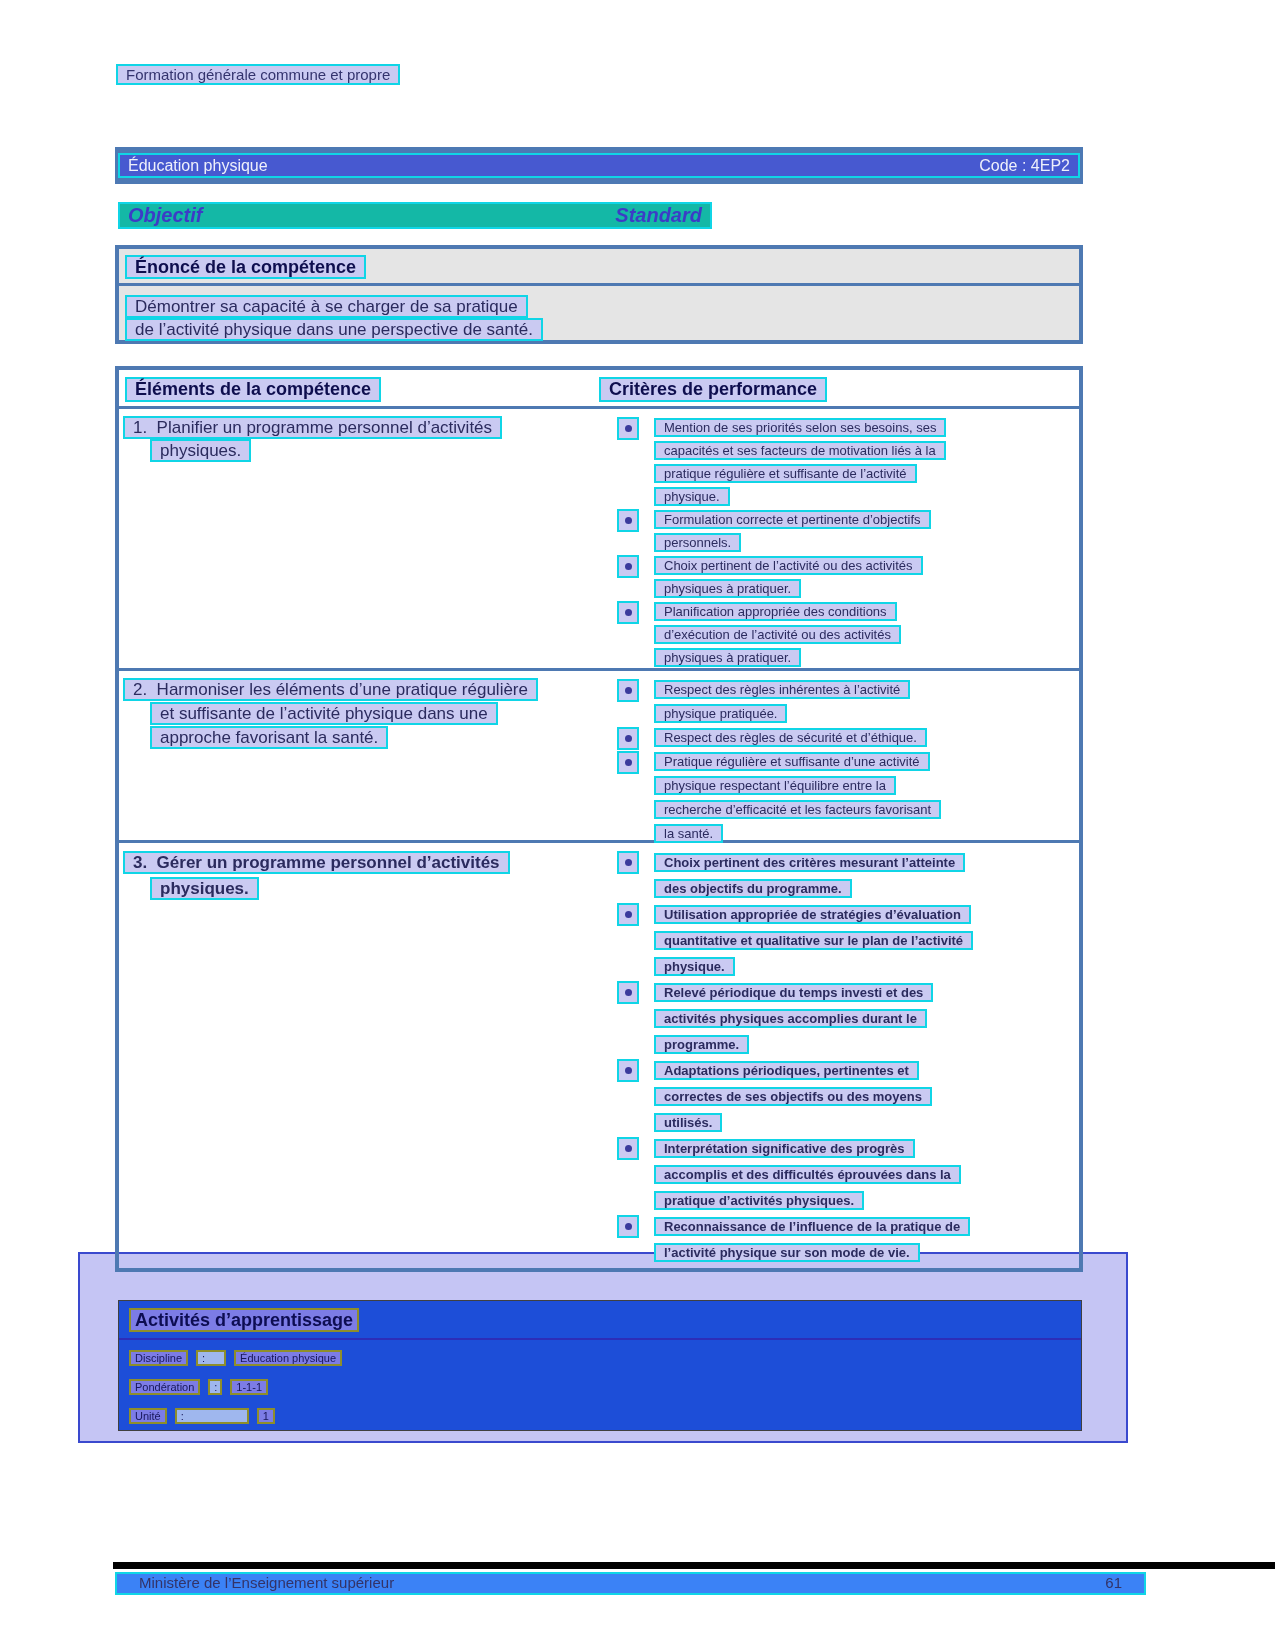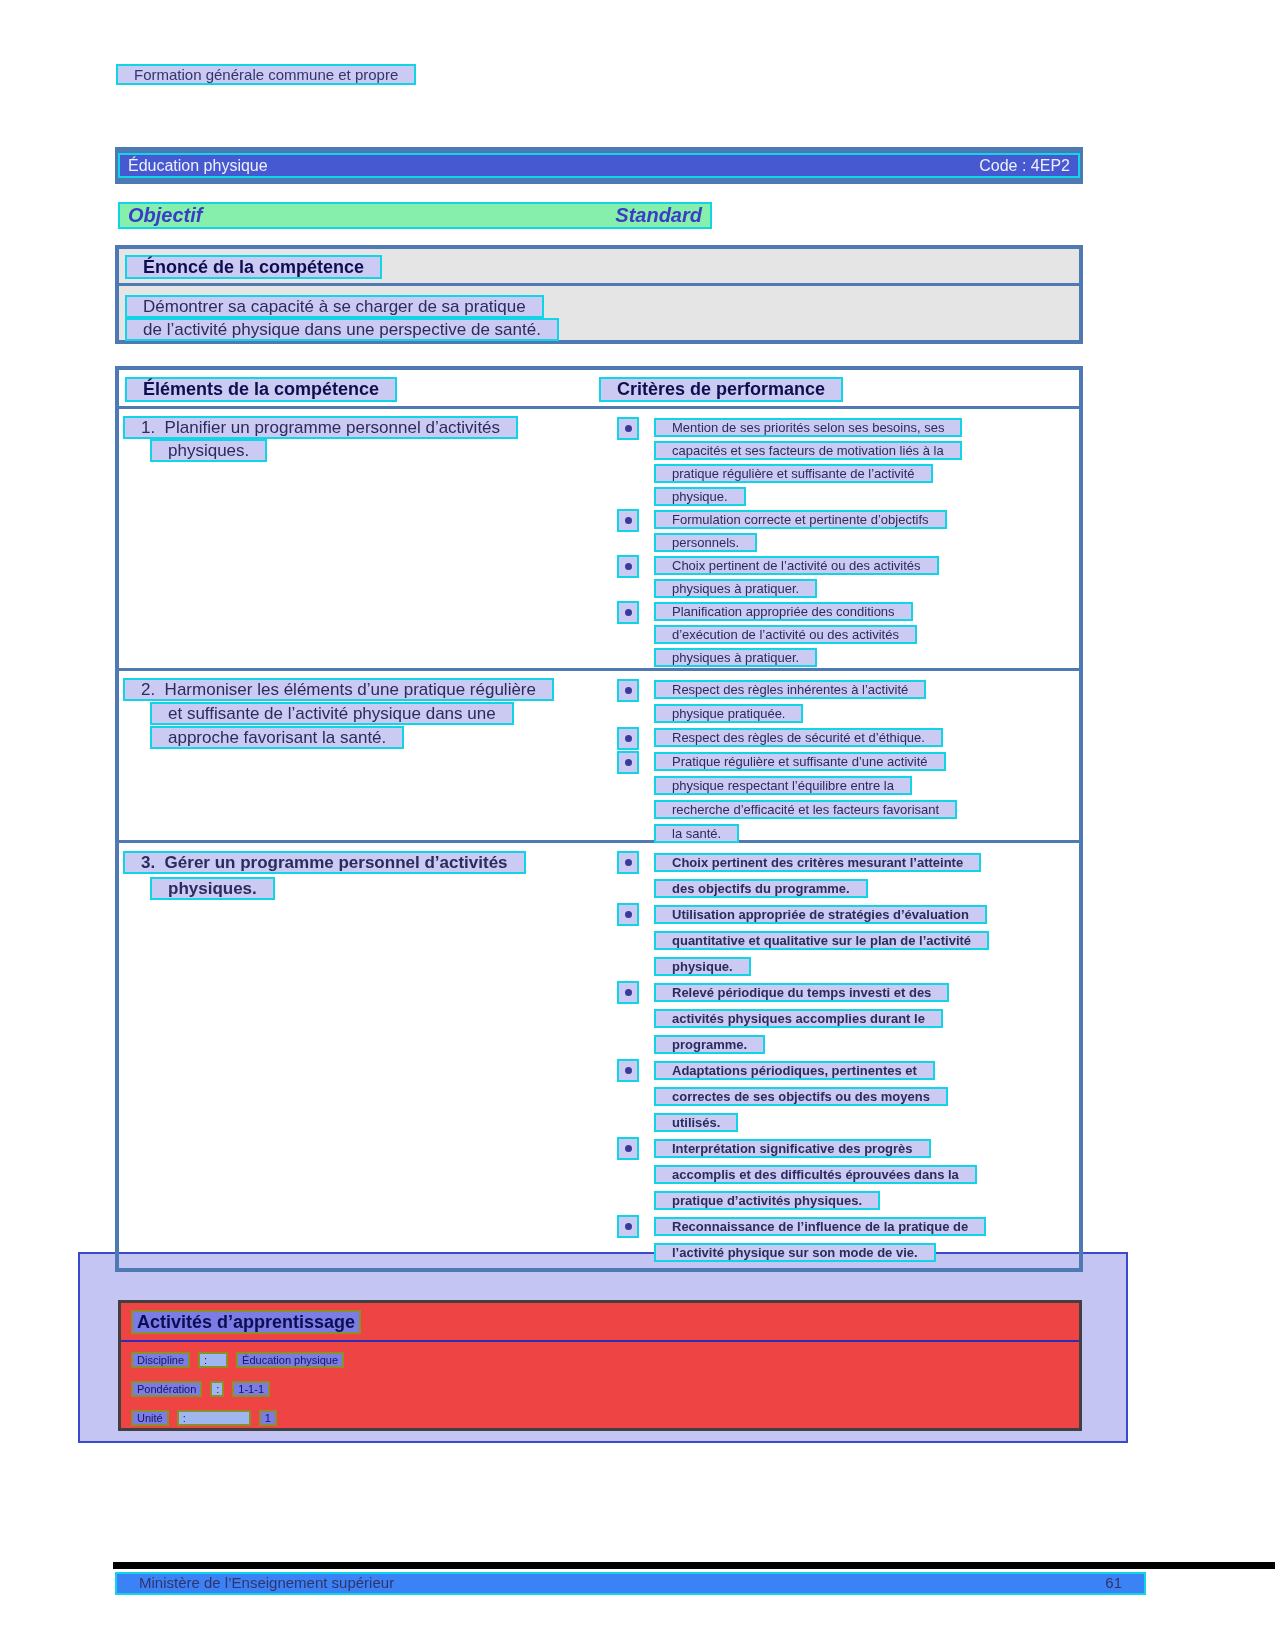--- a/index.html
+++ b/index.html
@@ -4,41 +4,41 @@
 <style>
   html,body { margin:0; padding:0; }
   body {
     width:1275px; height:1651px; position:relative; background:#ffffff;
     font-family:"Liberation Sans", sans-serif; color:#2b2b5e;
     overflow:hidden;
   }
   .abs { position:absolute; }
   
   .hl {
-    background:#cacaf2; border:2px solid #10d5e6; padding:0 16px;
+    background:#cacaf2; border:2px solid #10d5e6; padding:0 8px;
     -webkit-box-decoration-break:clone; box-decoration-break:clone;
   }
   .txt { white-space:pre-line; }
 
   
   .note { left:116px; top:66px; font-size:15px; color:#34346e; }
 
   
   .titlebar { left:115px; top:147px; width:968px; height:37px; background:#4d79b4; }
   .titlebar-strip {
     position:absolute; left:3px; right:3px; top:6px; height:25px;
     background:#4759d0; border:2px solid #10d5e6; box-sizing:border-box;
     display:flex; justify-content:space-between; align-items:center;
     padding:0 8px; font-size:16px; color:#eef0fb;
   }
 
   
   .objband {
     left:118px; top:202px; width:594px; height:27px; box-sizing:border-box;
-    background:#86efac; border:2px solid #10d5e6;
+    background:#14b8a6; border:2px solid #10d5e6;
     display:flex; justify-content:space-between; align-items:center;
     padding:0 8px; font-size:20px; font-weight:bold; font-style:italic; color:#3c3cc6;
   }
 
   
   .enonce { left:115px; top:245px; width:968px; height:99px; box-sizing:border-box;
     border:4px solid #4e79b2; background:#e5e5e5; }
   .enonce-title-row { height:37px; border-bottom:3px solid #4e79b2; padding:8px 0 0 6px; box-sizing:border-box; }
   .enonce-title-row .hl { font-weight:bold; font-size:18px; color:#0e0e4e; }
   .enonce-body { margin:9px 0 0 6px; font-size:17px; line-height:23px; }
@@ -64,21 +64,21 @@
     background:#cacaf2; border:2px solid #10d5e6;
     display:flex; align-items:center; justify-content:center;
   }
   .dot { width:7px; height:7px; border-radius:50%; background:#3a3a9c; }
   .btxt { margin:0; width:fit-content; }
 
   
   .outer-panel { left:78px; top:1252px; width:1050px; height:191px; box-sizing:border-box;
     background:#c5c5f4; border:2px solid #3a49ce; z-index:1; }
   .redbox { left:118px; top:1300px; width:964px; height:131px; box-sizing:border-box;
-    background:#ef4444; border:3px solid #404040; z-index:3; }
+    background:#1d4ed8; border:1px solid #404040; z-index:3; }
   .redbox-title-row { height:39px; border-bottom:2px solid #2d2db8; padding:9px 0 0 10px; box-sizing:border-box; }
   .chip { background:#7c7ce6; border:2px solid #8e8e2b; padding:0 4px;
     -webkit-box-decoration-break:clone; box-decoration-break:clone; }
   .chip.sep { background:#9fb7ee; display:inline-block; box-sizing:border-box; text-align:left; }
   .redbox-title-row .chip { font-weight:bold; font-size:18px; color:#0d0d52; }
   .field-row { display:flex; align-items:center; gap:8px; padding:0 0 0 10px; margin-top:7px;
     font-size:11px; color:#17175a; height:22px; }
   .sep-discipline { width:30px; }
   .sep-ponderation { width:14px; }
   .sep-unite { width:74px; }

